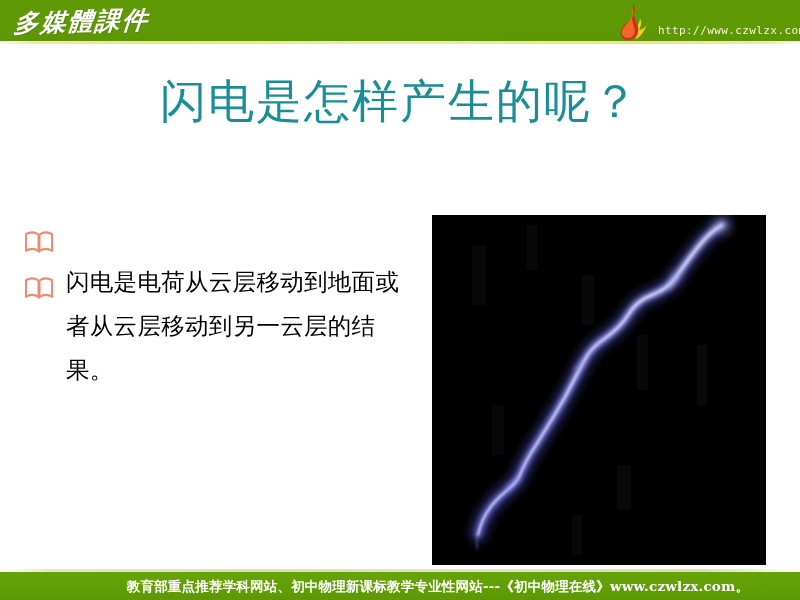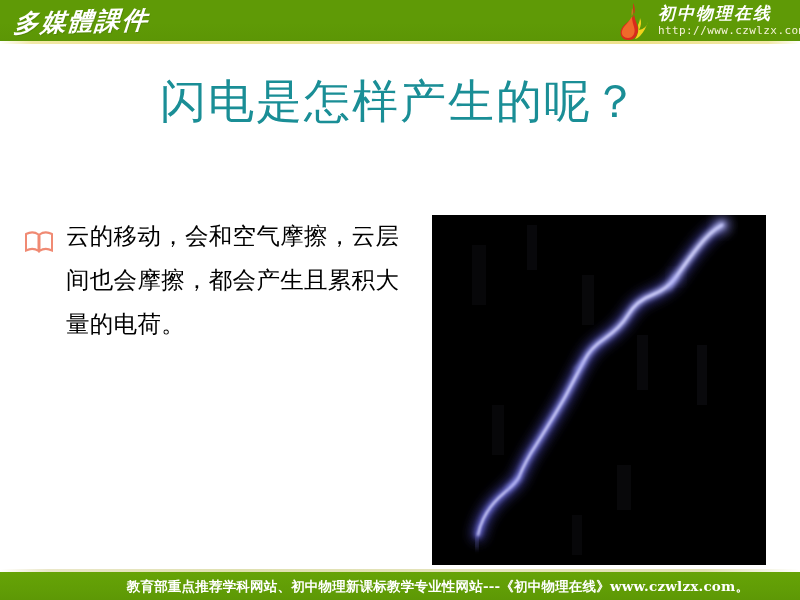--- a/index.html
+++ b/index.html
@@ -177,41 +177,49 @@
   <div class="brand-left">多媒體課件</div>
 
   <div class="brand-right">
     <div class="flame-logo">
       <svg viewBox="0 0 44 39" width="44" height="39" xmlns="http://www.w3.org/2000/svg">
         <path d="M21 1 C24 7, 23 12, 20 16 C17 20, 13 21, 10 26 C7 31, 9 37, 15 38 C22 39, 27 33, 26 26 C25 20, 21 16, 21 1 Z" fill="#d92b1c"></path>
         <path d="M20 6 C22 11, 20 15, 17 19 C14 23, 11 25, 10 29 C9 33, 12 36, 16 36 C21 36, 24 31, 22 25 C20 19, 19 13, 20 6 Z" fill="#ef6a2a"></path>
         <path d="M28 16 C30 20, 29 24, 27 28 C32 27, 35 24, 36 20 C34 25, 32 30, 28 34 C26 36, 24 37, 23 37 C26 33, 27 28, 26 23 C27 21, 28 18, 28 16 Z" fill="#f2d21c"></path>
       </svg>
     </div>
-    <div class="site-name">初中物理在线</div>
     <div class="site-url">http://www.czwlzx.com/</div>
   </div>
 </div>
 <div class="header-underline"></div>
 
 <div class="slide-title">闪电是怎样产生的呢？</div>
 
 <div class="bullets">
 
   <div class="bullet">
     <span class="bullet-icon">
       <svg viewBox="0 0 30 24" width="30" height="24" xmlns="http://www.w3.org/2000/svg">
         <path d="M2 4 C6 2, 11 2, 14.5 4.5 L14.5 21 C11 18.5, 6 18.5, 2 20.5 Z" fill="none" stroke="#f08a73" stroke-width="2"></path>
         <path d="M28 4 C24 2, 19 2, 15.5 4.5 L15.5 21 C19 18.5, 24 18.5, 28 20.5 Z" fill="none" stroke="#f08a73" stroke-width="2"></path>
         <line x1="15" y1="5" x2="15" y2="21" stroke="#f08a73" stroke-width="1.6"></line>
       </svg>
     </span>
-    <span class="bullet-text">云的移动，会和空气摩擦，云层间也会摩擦，都会产生且累积大量的电荷。</span>
   </div>
 
+  <div class="bullet">
+    <span class="bullet-icon">
+      <svg viewBox="0 0 30 24" width="30" height="24" xmlns="http://www.w3.org/2000/svg">
+        <path d="M2 4 C6 2, 11 2, 14.5 4.5 L14.5 21 C11 18.5, 6 18.5, 2 20.5 Z" fill="none" stroke="#f08a73" stroke-width="2"></path>
+        <path d="M28 4 C24 2, 19 2, 15.5 4.5 L15.5 21 C19 18.5, 24 18.5, 28 20.5 Z" fill="none" stroke="#f08a73" stroke-width="2"></path>
+        <line x1="15" y1="5" x2="15" y2="21" stroke="#f08a73" stroke-width="1.6"></line>
+      </svg>
+    </span>
+    <span class="bullet-text">闪电是电荷从云层移动到地面或者从云层移动到另一云层的结果。</span>
+  </div>
 
 </div>
 
 <div class="photo">
   <svg viewBox="0 0 334 350" width="334" height="350" xmlns="http://www.w3.org/2000/svg">
     <defs>
       <filter id="glowBig" x="-60%" y="-60%" width="220%" height="220%">
         <feGaussianBlur stdDeviation="6"></feGaussianBlur>
       </filter>
       <filter id="glowMid" x="-60%" y="-60%" width="220%" height="220%">

